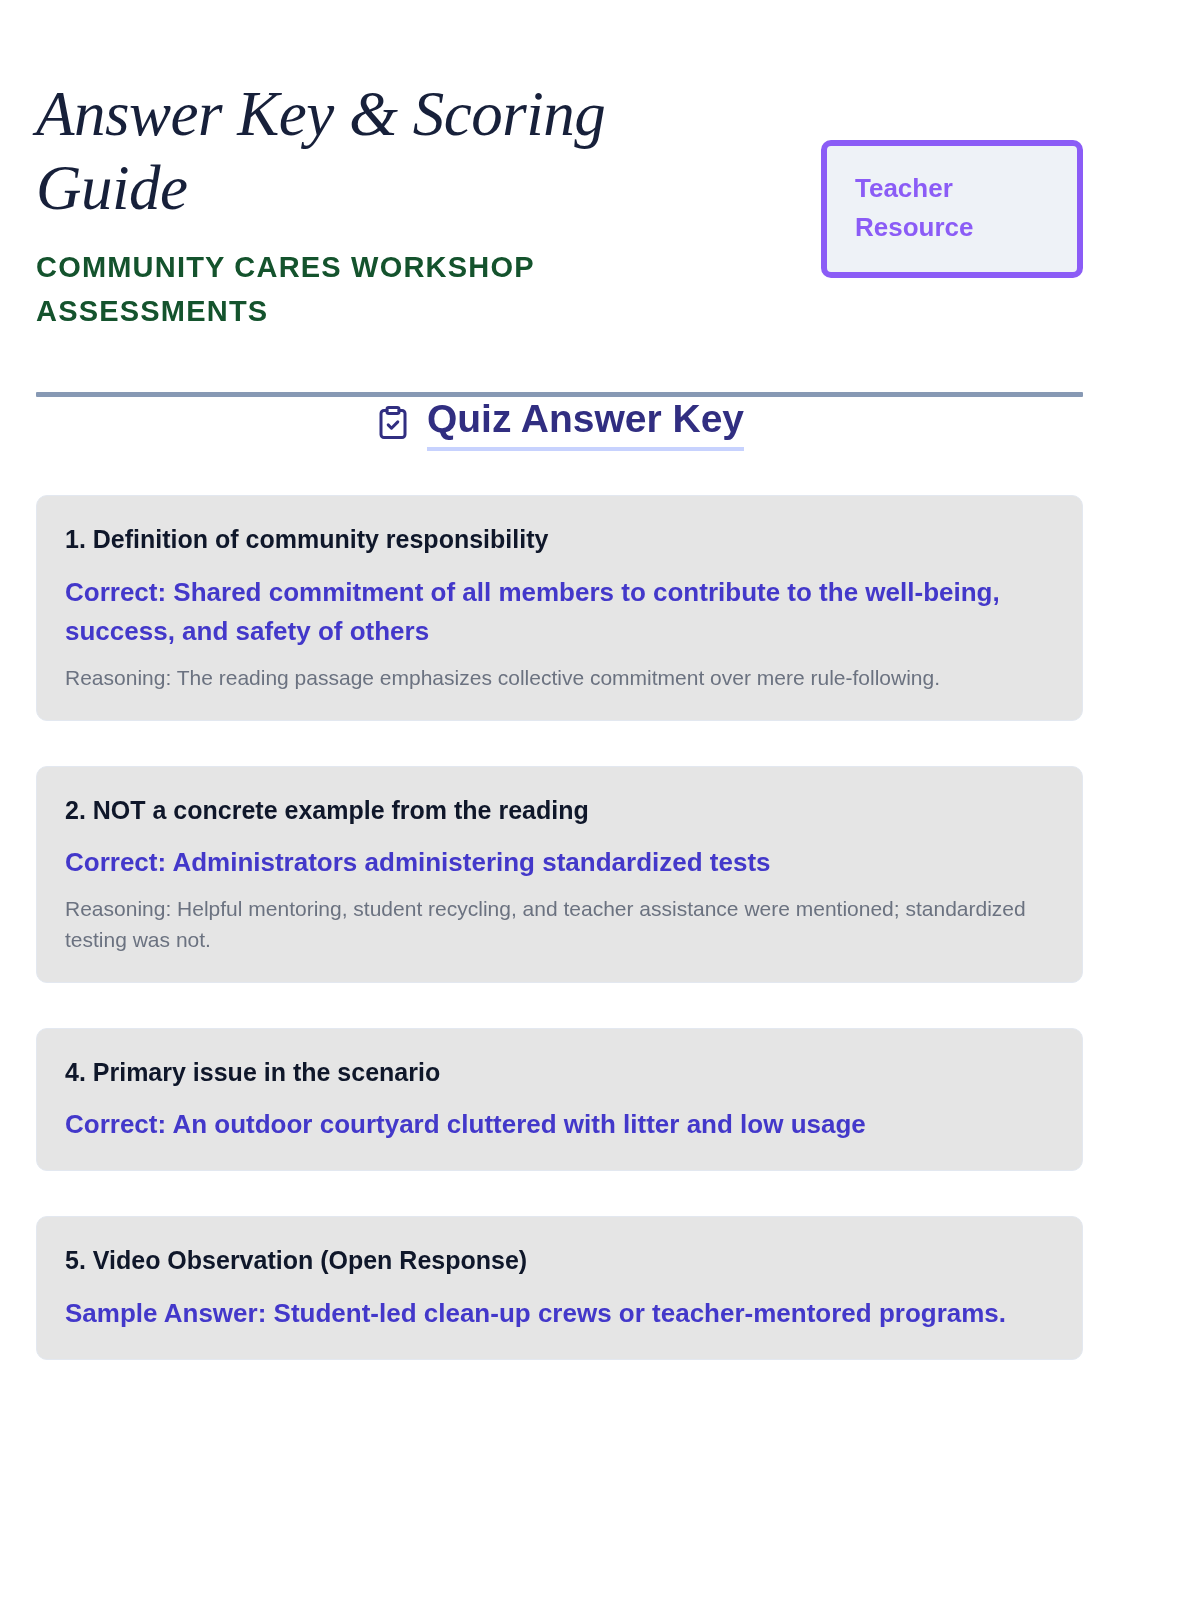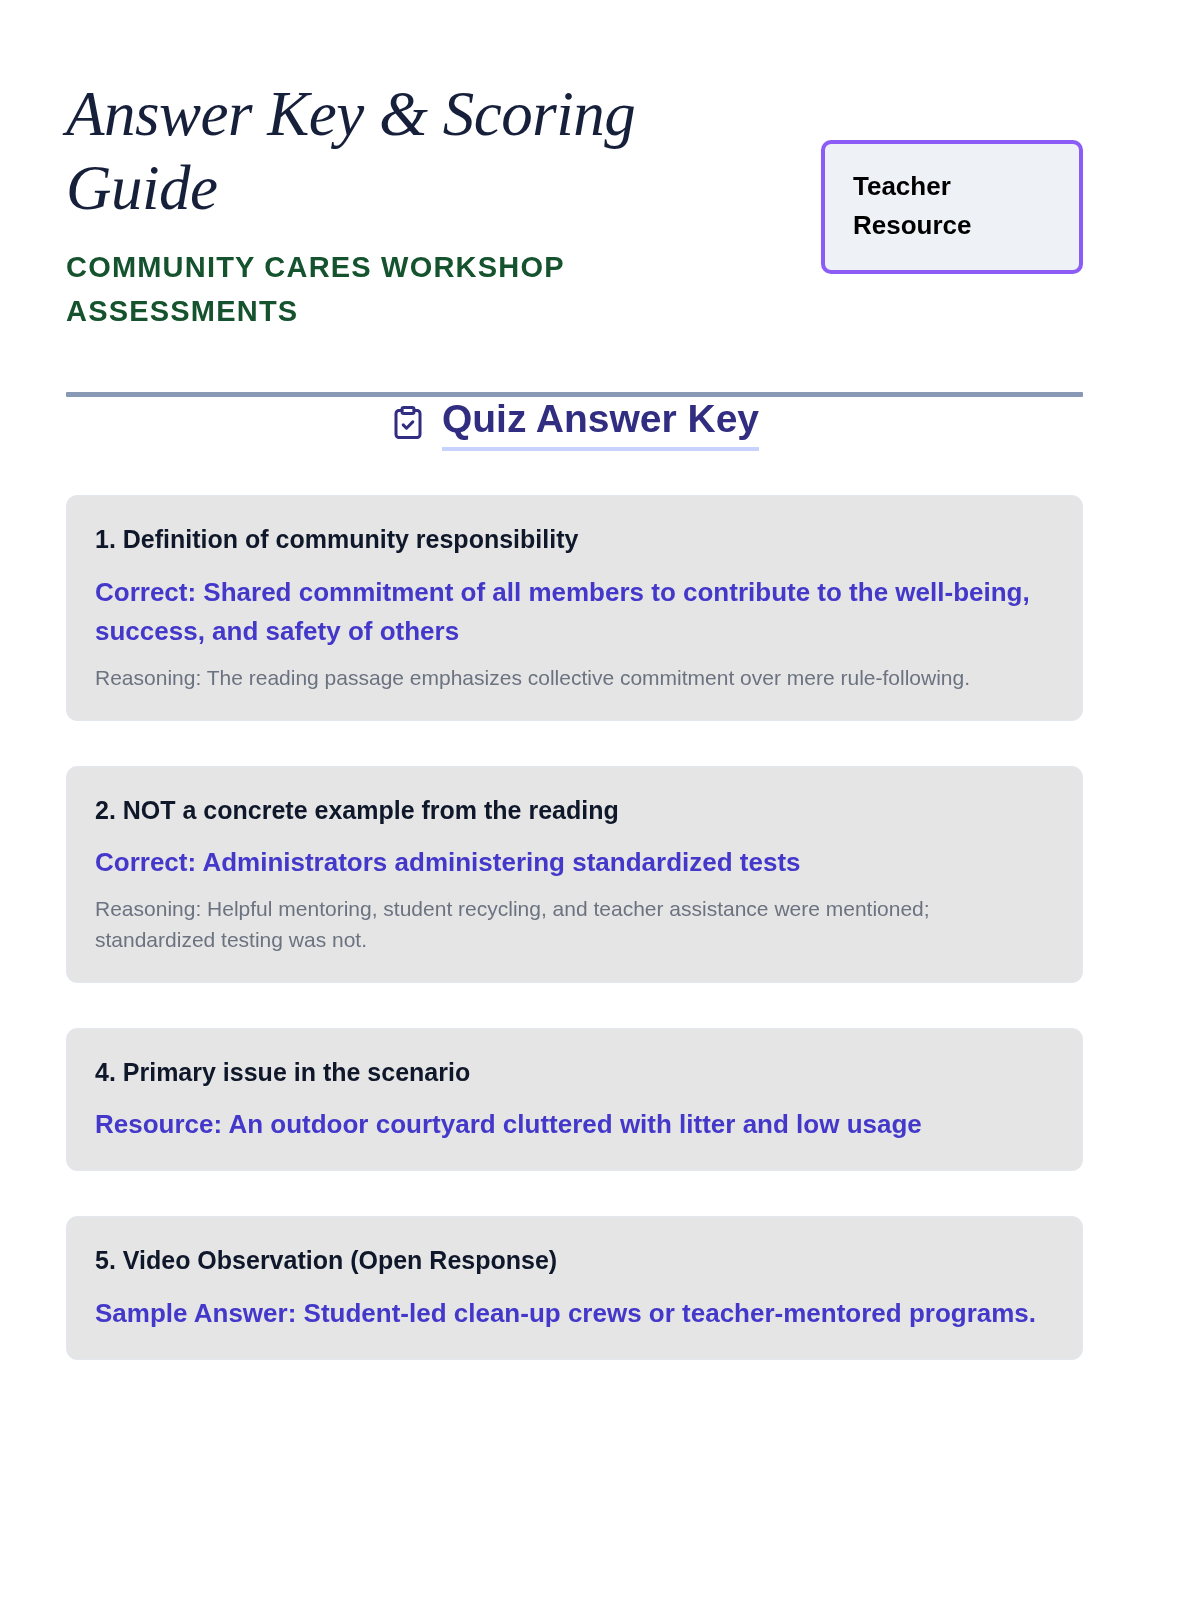--- a/index.html
+++ b/index.html
@@ -13,21 +13,21 @@
   }
 
   body {
     font-family: "Liberation Sans", sans-serif;
     -webkit-font-smoothing: antialiased;
   }
 
   .page {
     width: 1163px;
     height: 1600px;
-    padding: 78px 80px 0 66px;
+    padding: 78px 80px 0 36px;
     position: relative;
     overflow: hidden;
   }
 
   
   .header {
     display: flex;
     align-items: flex-start;
     justify-content: space-between;
     gap: 40px;
@@ -54,27 +54,27 @@
     letter-spacing: 1.2px;
     text-transform: uppercase;
     color: #14532d;
   }
 
   .badge {
     flex: 0 0 auto;
     margin-top: 62px;
     width: 262px;
     background: #eef2f7;
-    border: 4px solid #8b5cf6;
+    border: 6px solid #8b5cf6;
     border-radius: 10px;
     padding: 23px 28px 25px 28px;
     font-weight: 700;
     font-size: 26px;
     line-height: 1.5;
-    color: #000000;
+    color: #8b5cf6;
   }
 
   .rule {
     margin-top: 58px;
     height: 5px;
     background: #8799b4;
     border-radius: 1px;
   }
 
   
@@ -173,21 +173,21 @@
 
     <div class="card">
       <div class="q-text">2. NOT a concrete example from the reading</div>
       <div class="a-text">Correct: Administrators administering standardized tests</div>
       <div class="r-text">Reasoning: Helpful mentoring, student recycling, and teacher assistance were mentioned; standardized testing was not.</div>
     </div>
 
 
     <div class="card">
       <div class="q-text">4. Primary issue in the scenario</div>
-      <div class="a-text">Resource: An outdoor courtyard cluttered with litter and low usage</div>
+      <div class="a-text">Correct: An outdoor courtyard cluttered with litter and low usage</div>
 
     </div>
 
     <div class="card">
       <div class="q-text">5. Video Observation (Open Response)</div>
       <div class="a-text">Sample Answer: Student-led clean-up crews or teacher-mentored programs.</div>
 
     </div>
 
   </div>

